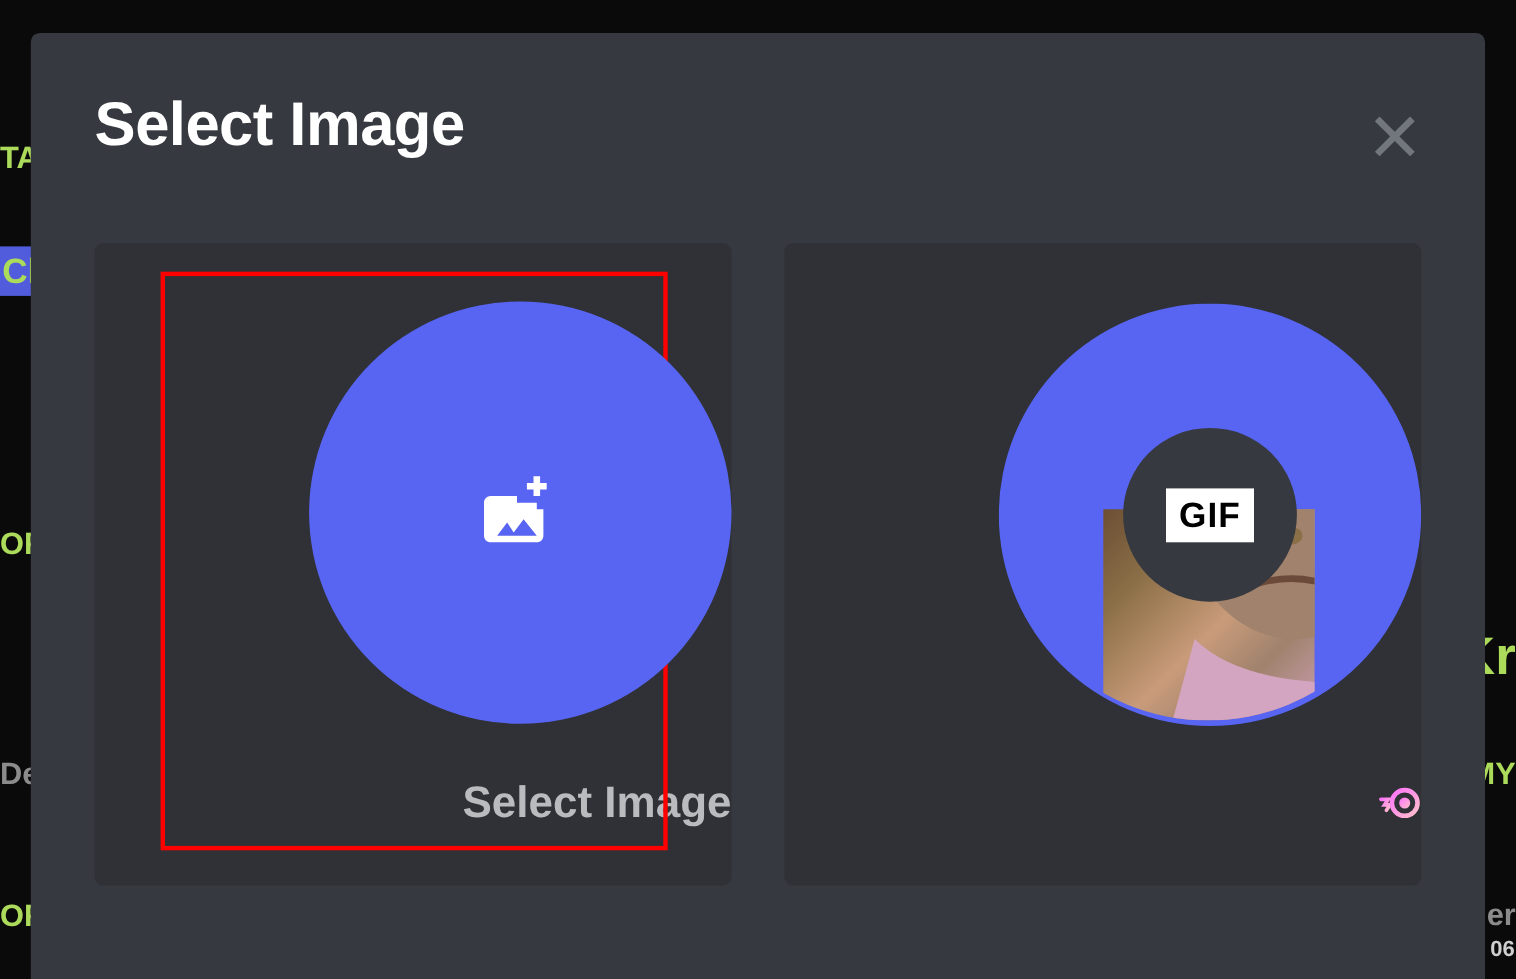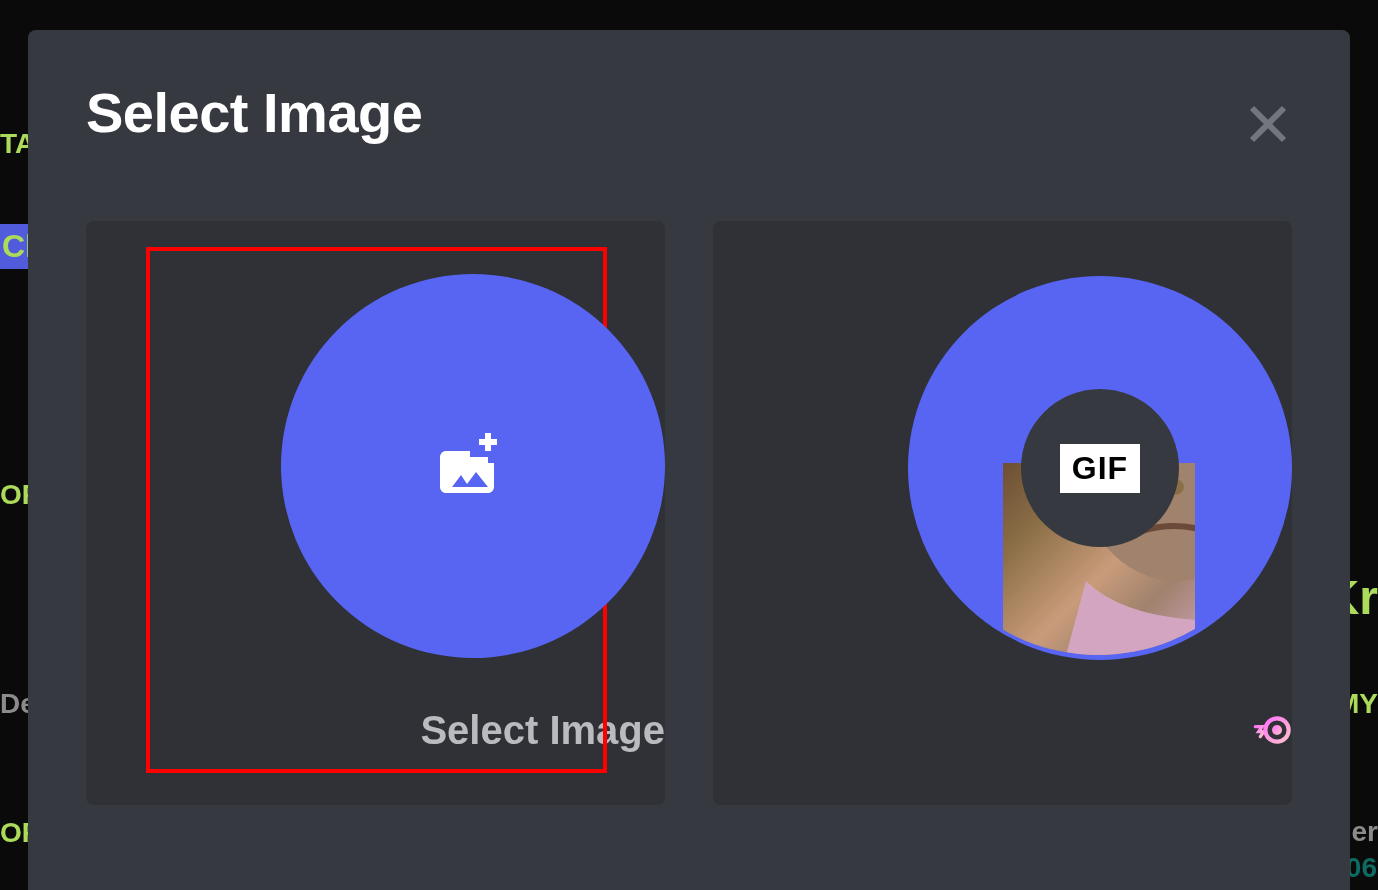--- a/index.html
+++ b/index.html
@@ -211,21 +211,21 @@
 
 <div class="backdrop">
   <span class="backdrop-text" style="top:128px; left:0; font-size:28px;">TA</span>
   <span class="backdrop-text" style="top:224px; left:0; font-size:32px; background:#5865f2; padding:4px 2px;">Ch</span>
   <span class="backdrop-text" style="top:479px; left:0; font-size:28px;">OF</span>
   <span class="backdrop-text" style="top:688px; left:0; font-size:28px; color:#999;">De</span>
   <span class="backdrop-text" style="top:817px; left:0; font-size:28px;">OF</span>
   <span class="backdrop-text" style="top:570px; right:0; font-size:48px;">Kr</span>
   <span class="backdrop-text" style="top:688px; right:0; font-size:28px;">MY</span>
   <span class="backdrop-text" style="top:816px; right:0; font-size:28px; color:#999;">er</span>
-  <span class="backdrop-text" style="top:852px; right:1px; font-size:28px; color:#0f766e;">06</span>
+  <span class="backdrop-text" style="top:852px; right:1px; font-size:20px; color:#e5e5e5;">06</span>
 </div>
 
 <div class="modal">
   <div class="modal-header">
     <h1 class="modal-title">Select Image</h1>
     <button class="close-button">
       <svg class="close-icon" viewBox="0 0 24 24">
         <line x1="4" y1="4" x2="20" y2="20"></line>
         <line x1="20" y1="4" x2="4" y2="20"></line>
       </svg>

